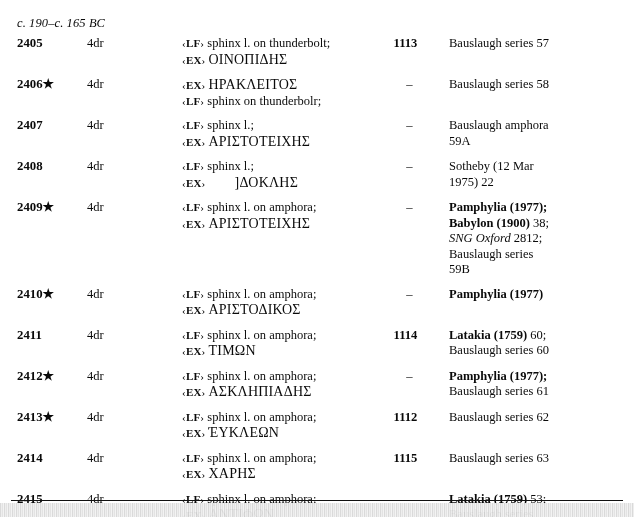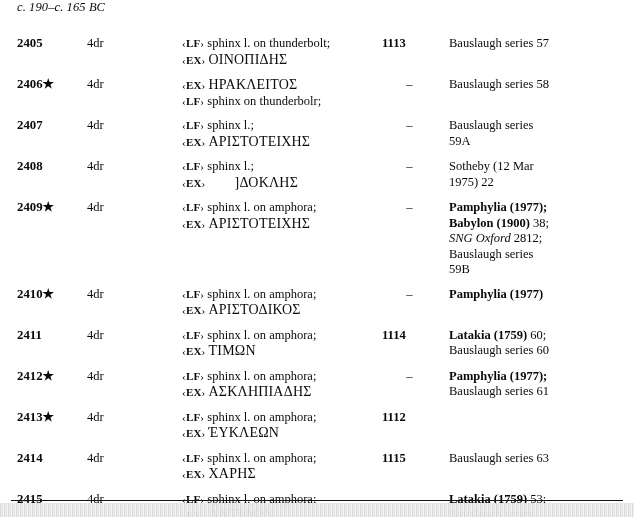--- a/index.html
+++ b/index.html
@@ -21,21 +21,21 @@
     position: relative;
     width: 634px;
     height: 517px;
     box-sizing: border-box;
   }
 
   
   .running-head {
     position: absolute;
     left: 17px;
-    top: 0;
+    top: 16px;
     font-style: italic;
     font-size: 12.5px;
     letter-spacing: 0.1px;
     white-space: nowrap;
   }
   .running-head .era {
     font-variant: small-caps;
     font-style: italic;
     font-size: 12.5px;
   }
@@ -72,21 +72,21 @@
   }
   .col-type {
     flex: 0 0 200px;
     font-size: 12.5px;
     line-height: 15.5px;
   }
   .col-ref {
     flex: 0 0 55px;
     font-size: 12.6px;
     line-height: 15.5px;
-    text-align: left;
+    text-align: center;
     padding-right: 8px;
     box-sizing: border-box;
     font-weight: bold;
     white-space: nowrap;
   }
   .col-ref.dash {
     font-weight: normal;
     text-align: center;
     padding-right: 0;
   }
@@ -183,21 +183,21 @@
         <div class="col-cit cit">Bauslaugh series 58</div>
       </div>
       <div class="entry">
         <div class="col-num">2407</div>
         <div class="col-denom">4dr</div>
         <div class="col-type">
           <div class="line"><span class="tag">LF</span> <span>sphinx l.;</span></div>
           <div class="line"><span class="tag">EX</span> <span class="greek">ΑΡΙΣΤΟΤΕΙΧΗΣ</span></div>
         </div>
         <div class="col-ref dash">–</div>
-        <div class="col-cit cit">Bauslaugh series 59A</div>
+        <div class="col-cit cit">Bauslaugh amphora 59A</div>
       </div>
       <div class="entry">
         <div class="col-num">2408</div>
         <div class="col-denom">4dr</div>
         <div class="col-type">
           <div class="line"><span class="tag">LF</span> <span>sphinx l.;</span></div>
           <div class="line"><span class="tag">EX</span> <span class="greek indent">]ΔΟΚΛΗΣ</span></div>
         </div>
         <div class="col-ref dash">–</div>
         <div class="col-cit cit">Sotheby (12 Mar 1975) 22</div>
@@ -243,20 +243,21 @@
         <div class="col-cit cit"><b>Pamphylia (1977);</b> Bauslaugh series 61</div>
       </div>
       <div class="entry">
         <div class="col-num">2413★</div>
         <div class="col-denom">4dr</div>
         <div class="col-type">
           <div class="line"><span class="tag">LF</span> <span>sphinx l. on amphora;</span></div>
           <div class="line"><span class="tag">EX</span> <span class="greek">ΈΥΚΛΕΩΝ</span></div>
         </div>
         <div class="col-ref">1112</div>
+        <div class="col-cit cit">Bauslaugh series 62</div>
       </div>
       <div class="entry">
         <div class="col-num">2414</div>
         <div class="col-denom">4dr</div>
         <div class="col-type">
           <div class="line"><span class="tag">LF</span> <span>sphinx l. on amphora;</span></div>
           <div class="line"><span class="tag">EX</span> <span class="greek">ΧΑΡΗΣ</span></div>
         </div>
         <div class="col-ref">1115</div>
         <div class="col-cit cit">Bauslaugh series 63</div>

